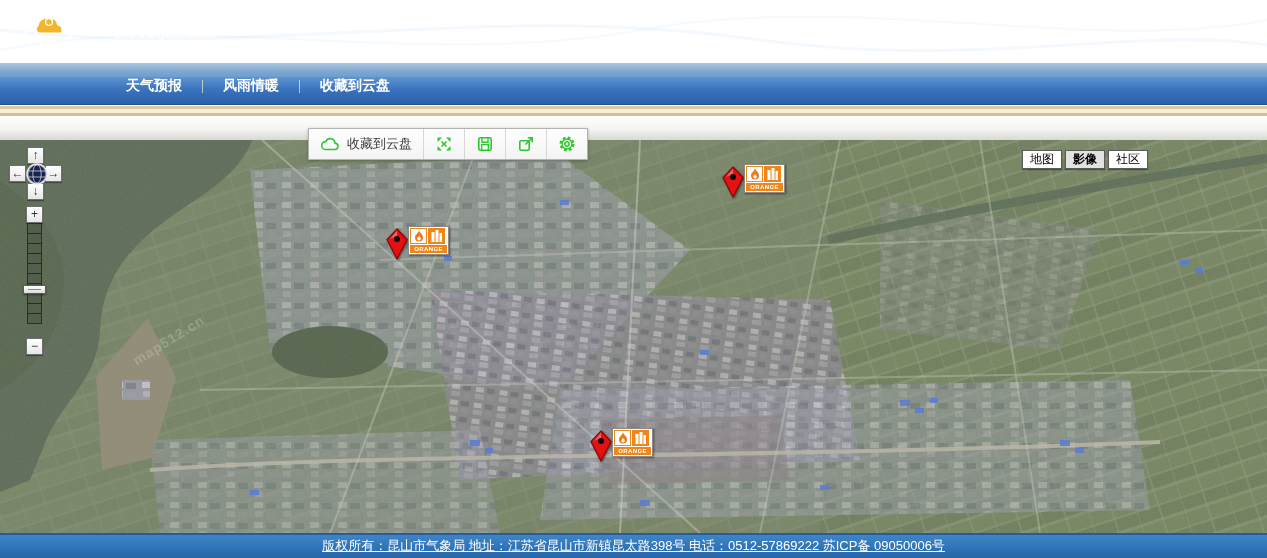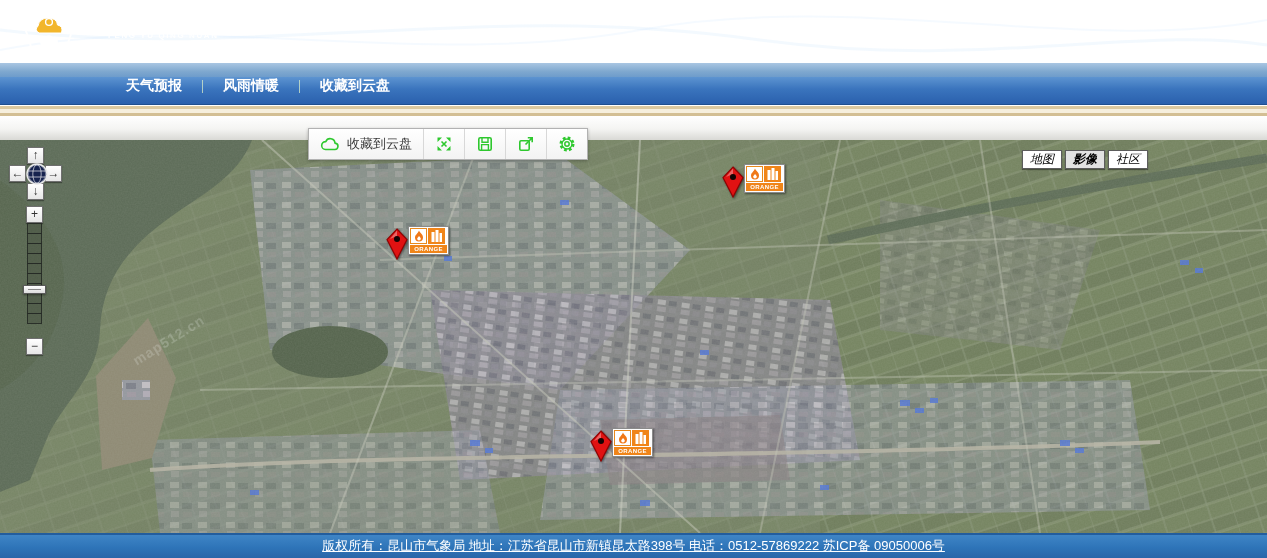--- a/index.html
+++ b/index.html
@@ -64,21 +64,21 @@
     background:linear-gradient(#ffffff,#f3f3f3);border:1px solid #b2b2b2;
     box-shadow:0 1px 3px rgba(0,0,0,.25);z-index:30;text-align:right;}
   .tb-btn{display:flex;align-items:center;gap:7px;padding:0 11px;border-right:1px solid #d8d8d8;
     cursor:pointer;color:#3a3a3a;font-size:13px;white-space:nowrap;}
   .tb-btn:last-child{border-right:none;}
   .tb-icon{display:block;}
 
   
   .mt-switch{position:absolute;left:1022px;top:10px;display:flex;gap:3px;z-index:20;}
   .mt-btn{height:19px;box-sizing:border-box;padding:0 7px;background:#ffffff;border:1px solid #5c5c5c;
-    font-size:12px;color:#000;line-height:17px;cursor:pointer;box-shadow:0 1px 1px rgba(0,0,0,.4);font-style:italic;}
+    font-size:12px;color:#000;line-height:17px;cursor:pointer;box-shadow:0 1px 1px rgba(0,0,0,.4);}
   .mt-btn.selected{font-weight:bold;background:#e2e2e2;}
 
   
   .marker{position:absolute;z-index:15;cursor:pointer;}
   .pin{position:absolute;filter:drop-shadow(1px 1px 1px rgba(0,0,0,.5));}
   .badge{position:absolute;width:37px;background:#fdfdfd;border:1px solid #8a8a8a;padding:1px;
     box-shadow:1px 1px 2px rgba(0,0,0,.45);}
   .badge-cells{display:flex;gap:1px;}
   .cell{width:17px;height:16px;box-sizing:border-box;display:flex;align-items:center;justify-content:center;}
   .cell-flame{background:#ffffff;border:1px solid #e8891c;}

